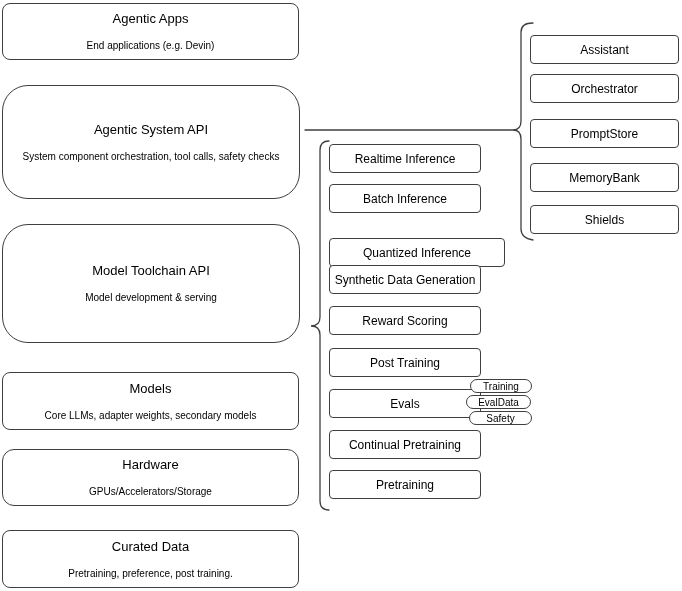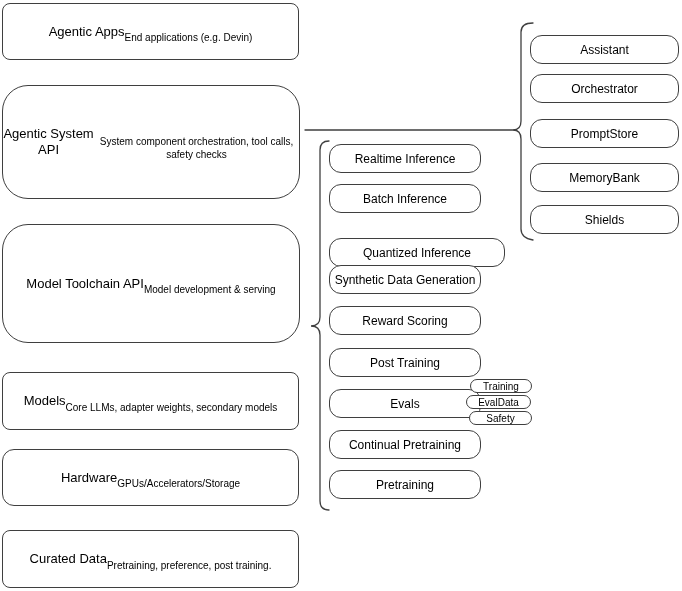--- a/index.html
+++ b/index.html
@@ -26,39 +26,39 @@
     stroke: #3f3f3f;
     stroke-width: 1.3;
     stroke-linecap: round;
   }
   .node {
     position: absolute;
     box-sizing: border-box;
     border: 1.3px solid #3f3f3f;
     background: #ffffff;
     display: flex;
-    flex-direction: row;
+    flex-direction: column;
     align-items: center;
     justify-content: center;
     text-align: center;
     color: #000000;
   }
   .lbox .ltitle {
     font-size: 13px;
     line-height: 16px;
   }
   .lbox .lsub {
     font-size: 10px;
     line-height: 13px;
     margin-top: 12px;
   }
   .mbox, .rbox {
     font-size: 12px;
     line-height: 14px;
-    border-radius: 12px;
+    border-radius: 4px;
   }
   .pill {
     position: absolute;
     box-sizing: border-box;
     border: 1.2px solid #3f3f3f;
     border-radius: 8px;
     background: #ffffff;
     display: flex;
     align-items: center;
     justify-content: center;

